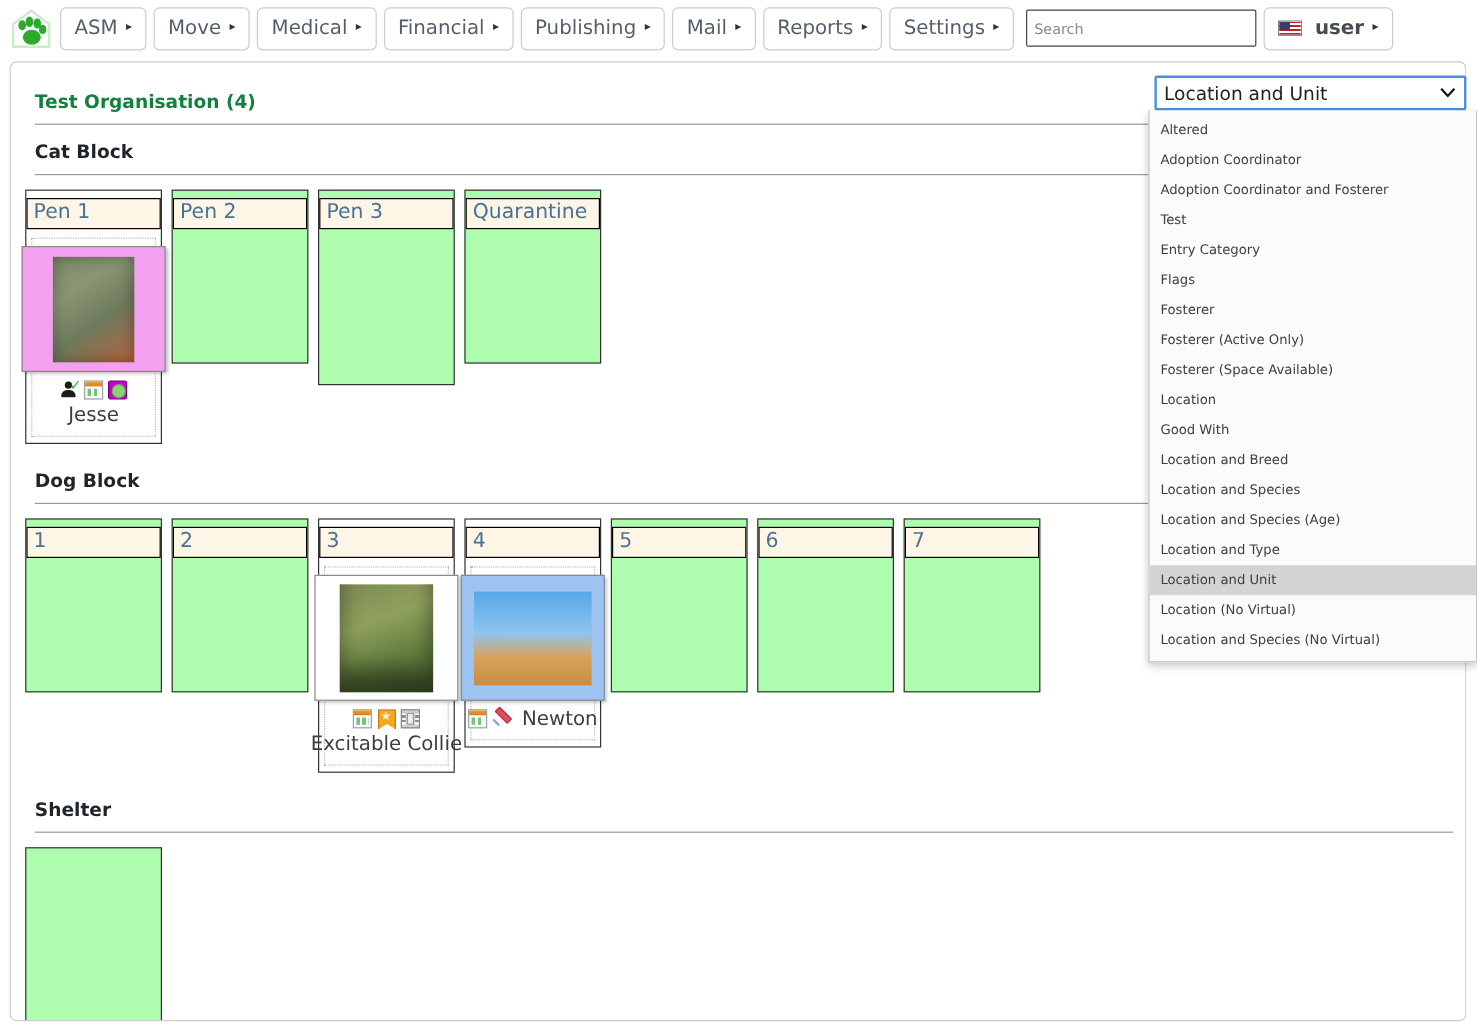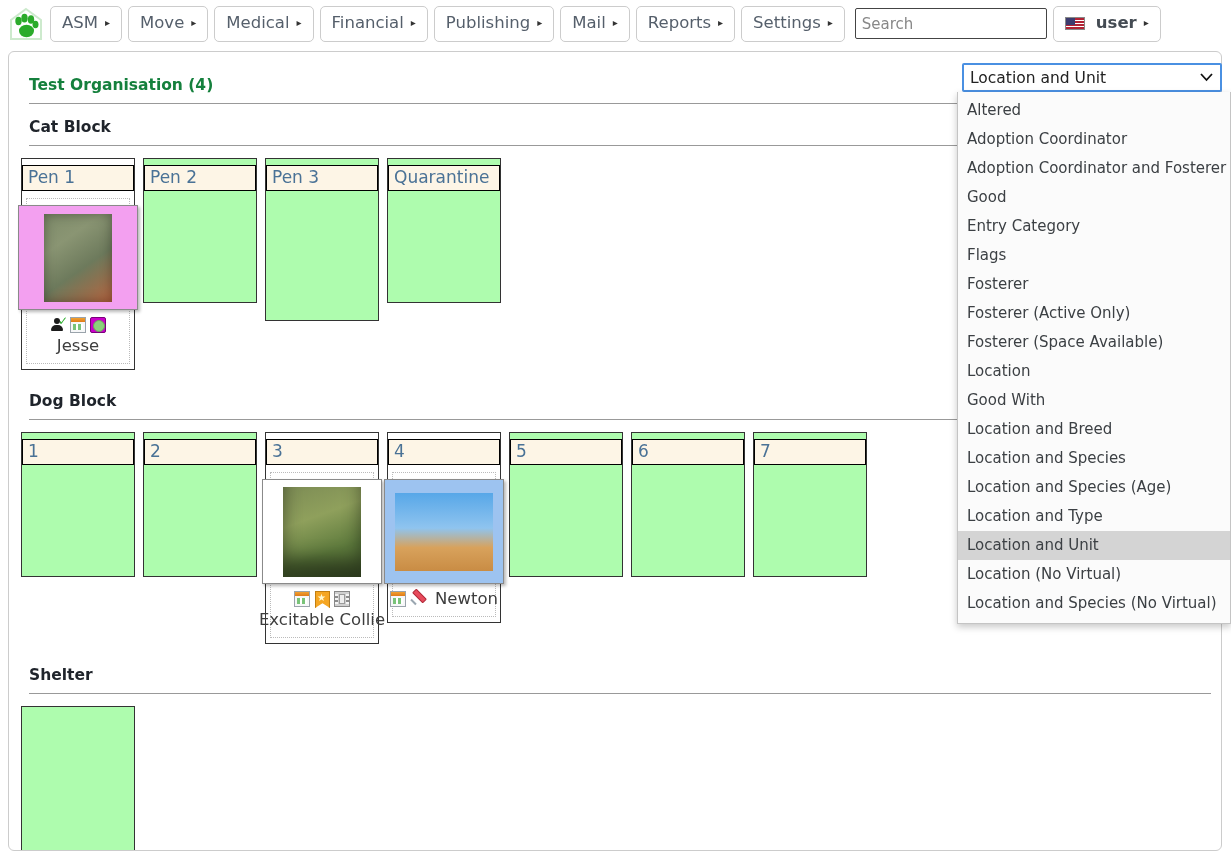--- a/index.html
+++ b/index.html
@@ -55,21 +55,21 @@
     line-height: 1;
     position: relative;
     top: 0px;
   }
   #search-input {
     width: 192px;
     height: 31px;
     border: 1px solid #444444;
     border-radius: 2px;
     padding: 0 6px;
-    font-size: 15px;
+    font-size: 12px;
     font-family: "DejaVu Sans", "Liberation Sans", sans-serif;
     color: #333;
     box-sizing: border-box;
     background: #fff;
     margin-left: 4px;
   }
   #search-input::placeholder { color: #888; }
   .userbtn {
     margin-left: 4px;
     font-weight: bold;
@@ -348,21 +348,21 @@
     top: 29px;
     width: 274px;
     background: #fbfbfb;
     border: 1px solid #c4c4c4;
     border-top: none;
     box-shadow: 0 3px 7px rgba(0,0,0,.22);
     padding: 4px 0 5px 0;
     box-sizing: border-box;
   }
   .opt {
-    font-size: 15px;
+    font-size: 11px;
     color: #3c4044;
     line-height: 1;
     padding: 7px 12px 7px 9px;
     white-space: nowrap;
     cursor: pointer;
   }
   .opt.selected { background: #d4d4d4; }
 
   
   #vscroll {
@@ -556,21 +556,21 @@
     <span class="chev">
       <svg width="13" height="9" viewBox="0 0 13 9">
           <path d="M1 1 L6.5 7 L12 1" fill="none" stroke="#111" stroke-width="1.8"></path>
         </svg>
     </span>
   </div>
   <div id="dropdown-list">
       <div class="opt">Altered</div>
       <div class="opt">Adoption Coordinator</div>
       <div class="opt">Adoption Coordinator and Fosterer</div>
-      <div class="opt">Good</div>
+      <div class="opt">Test</div>
       <div class="opt">Entry Category</div>
       <div class="opt">Flags</div>
       <div class="opt">Fosterer</div>
       <div class="opt">Fosterer (Active Only)</div>
       <div class="opt">Fosterer (Space Available)</div>
       <div class="opt">Location</div>
       <div class="opt">Good With</div>
       <div class="opt">Location and Breed</div>
       <div class="opt">Location and Species</div>
       <div class="opt">Location and Species (Age)</div>

